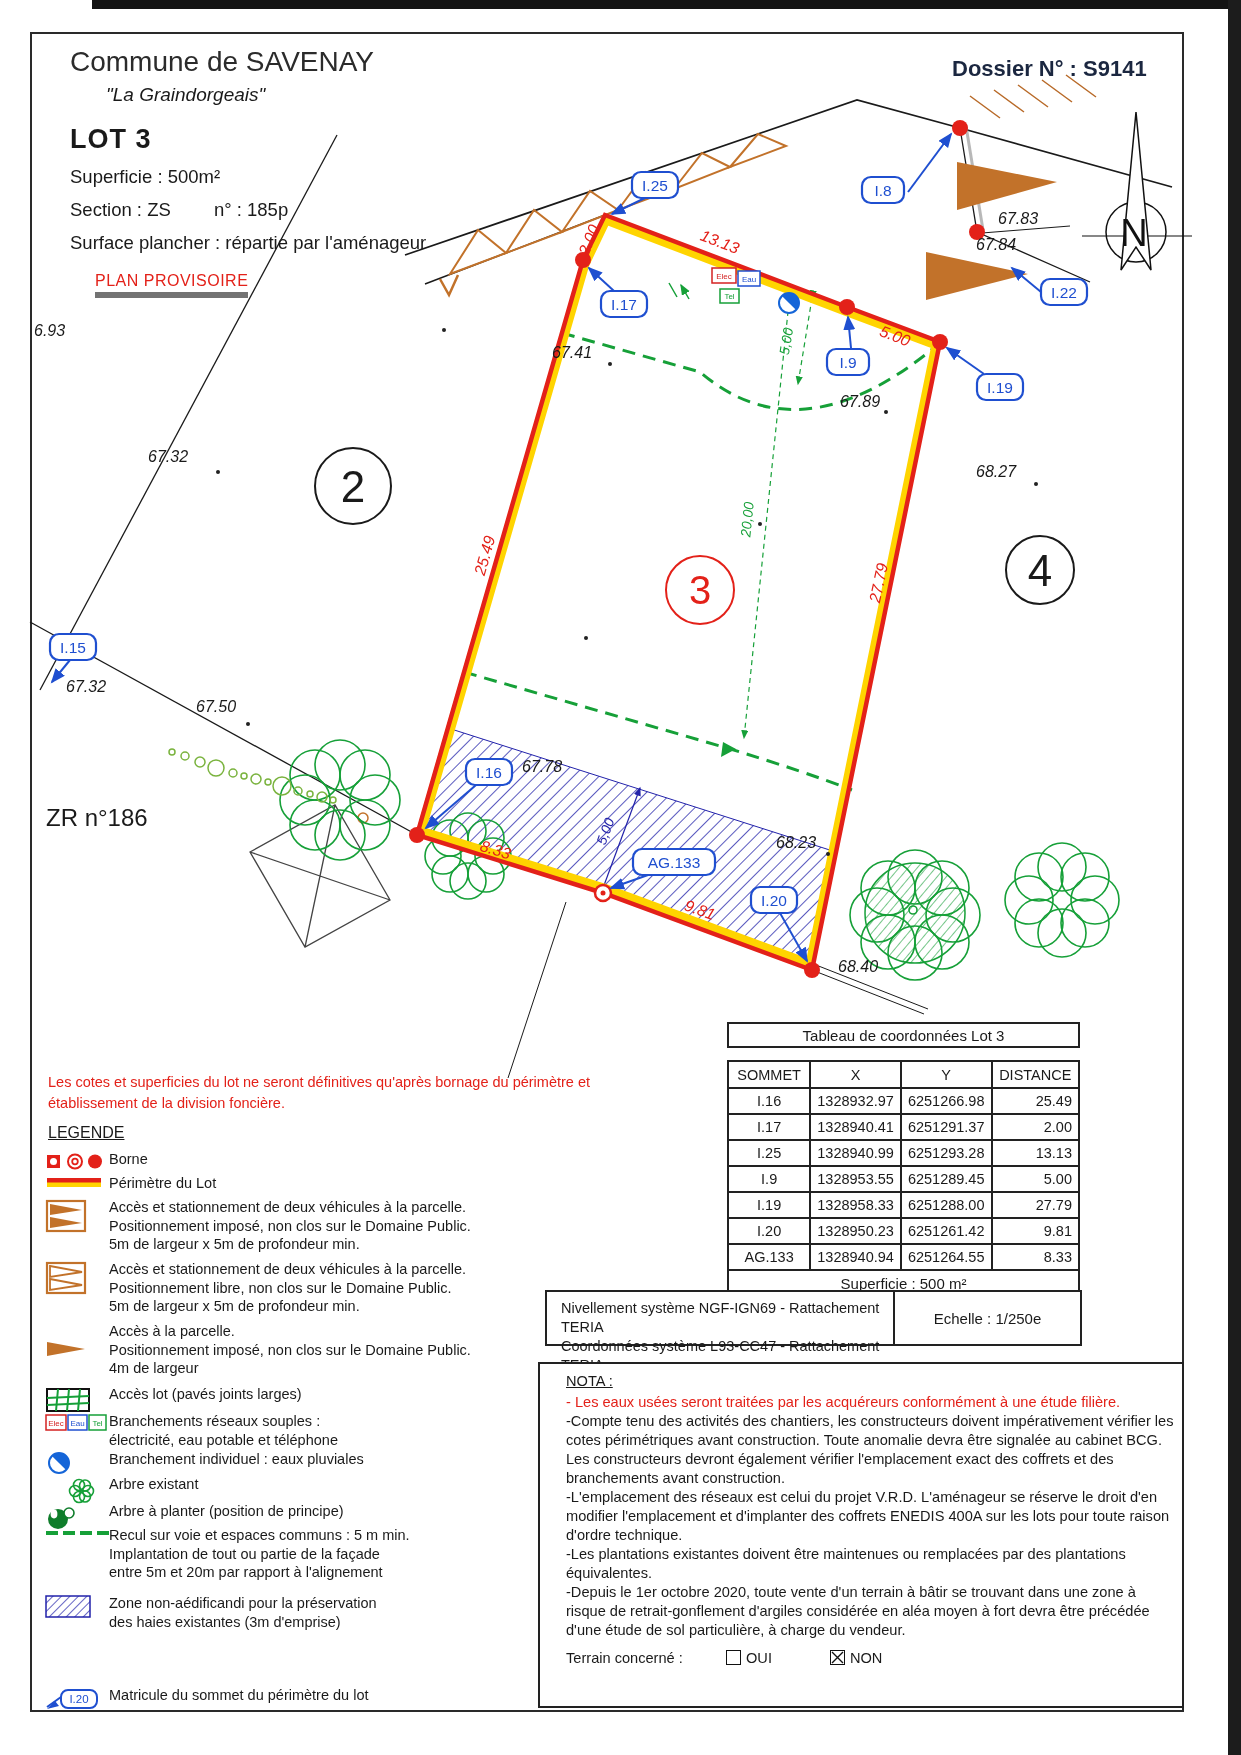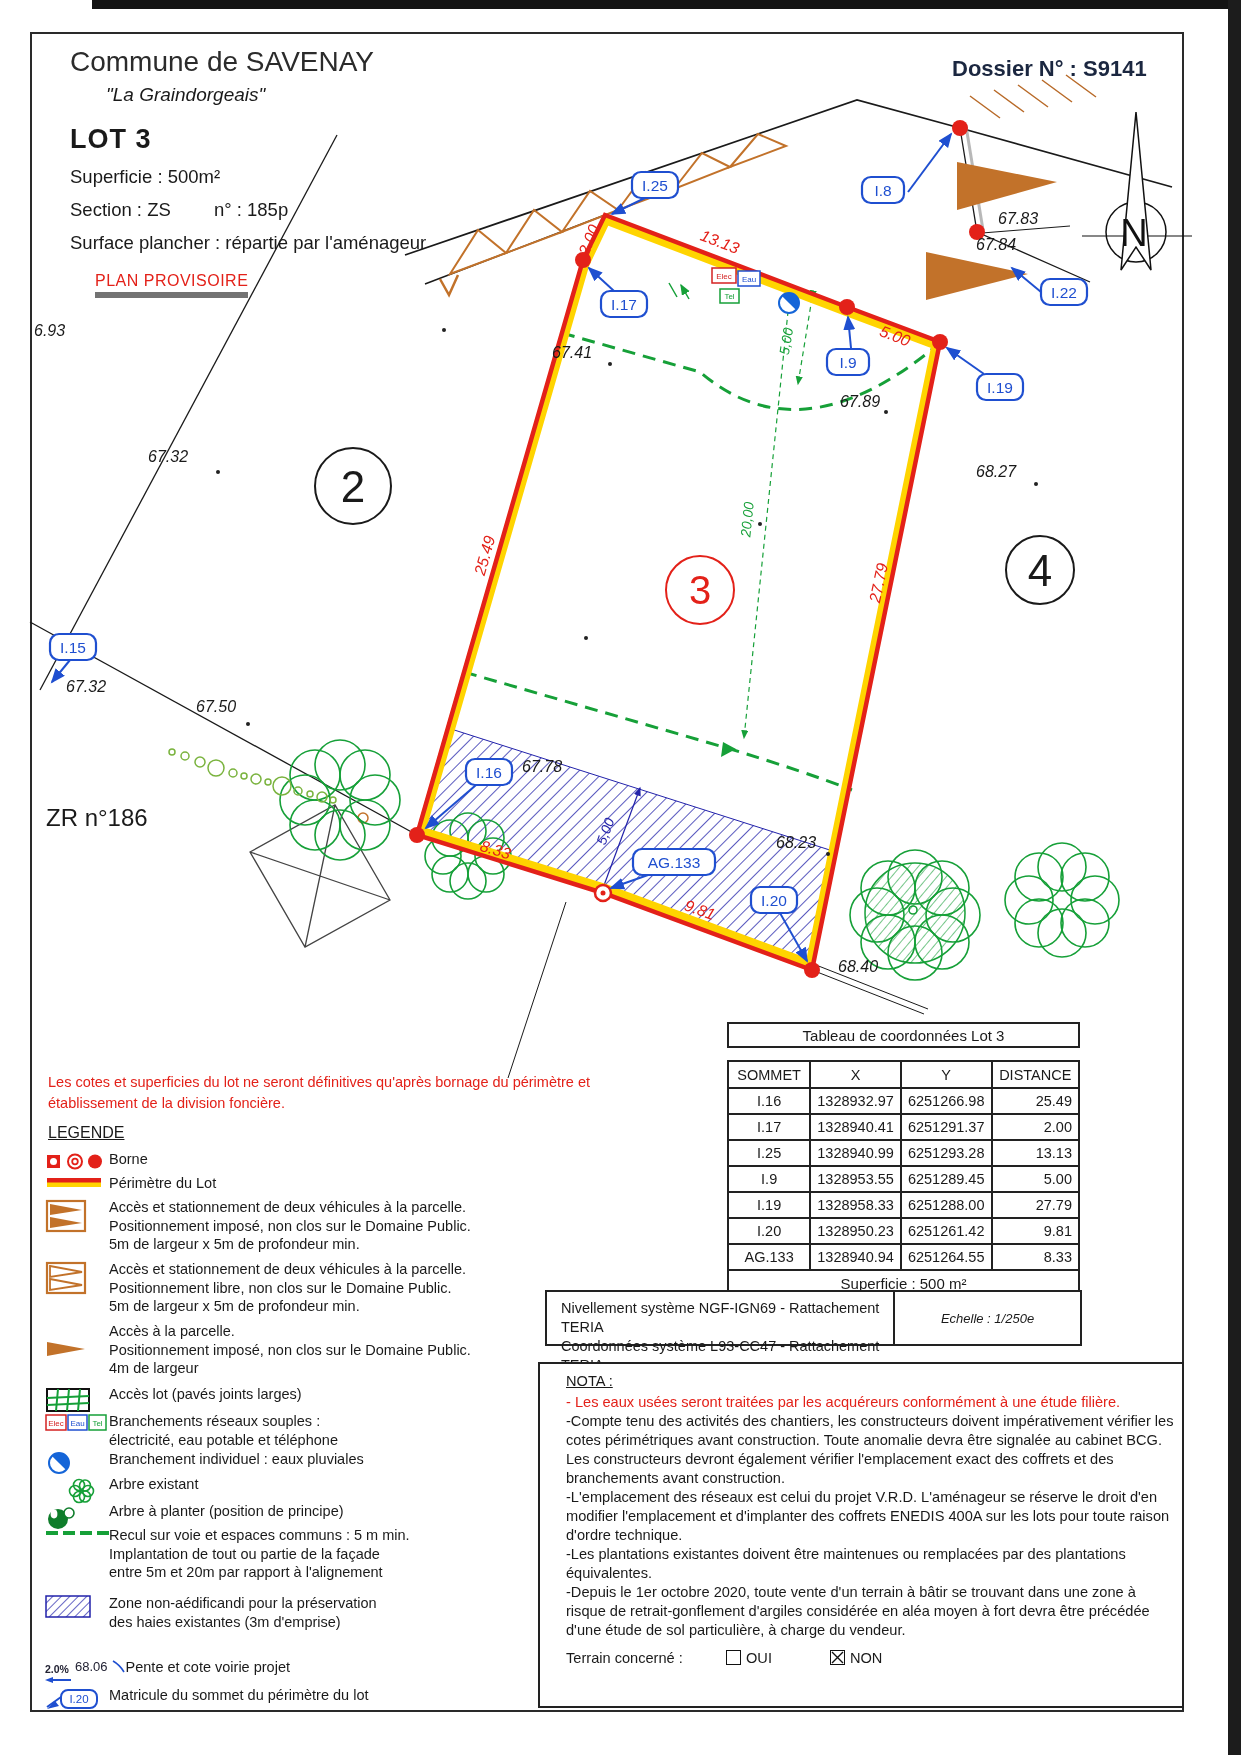--- a/index.html
+++ b/index.html
@@ -25,21 +25,21 @@
   table.coords{position:absolute;left:727px;top:1060px;width:353px;border-collapse:collapse;font-size:14.5px;background:#fff;}
   table.coords th,table.coords td{border:2px solid #222;padding:0 6px;height:24px;}
   table.coords th{font-weight:normal;text-align:center;height:25px;}
   table.coords td.c{text-align:center;}
   table.coords td.r{text-align:right;}
   table.coords td.foot{text-align:center;font-size:15px;}
   
   .survey{position:absolute;left:545px;top:1290px;width:537px;height:56px;border:2px solid #222;
           display:flex;background:#fff;box-sizing:border-box;}
   .survey .sl{flex:0 0 332px;border-right:2px solid #222;padding:7px 0 5px 14px;font-size:14.5px;line-height:19px;}
-  .survey .sr{flex:1;display:flex;align-items:center;justify-content:center;font-size:13px;font-style:italic;}
+  .survey .sr{flex:1;display:flex;align-items:center;justify-content:center;font-size:15px;}
   
   .nota{position:absolute;left:538px;top:1362px;width:646px;height:346px;border:2px solid #222;
         padding:8px 8px 0 26px;box-sizing:border-box;font-size:14.6px;line-height:19px;background:#fff;}
   .nota .nh{text-decoration:underline;margin-bottom:2px;}
   .nota p{margin:0 0 0 0;}
   .nota .red{color:#e32119;}
   .terrain{display:flex;align-items:center;margin-top:9px;gap:0;}
   .terrain .tl{width:160px;}
   .cb{display:inline-block;width:13px;height:13px;border:1.6px solid #111;margin-right:5px;vertical-align:-2px;position:relative;}
   .cb.x svg{position:absolute;left:0;top:0;}
@@ -511,40 +511,20 @@
       <rect x="1" y="1" width="44" height="21" fill="url(#hatchNs)" stroke="#2222aa" stroke-width="1.5"></rect>
         </svg>
     </div>
     <div class="lg-text">
       <div>Zone non-aédificandi pour la préservation</div>
       <div>des haies existantes (3m d'emprise)</div>
     </div>
   </div>
 
 
-  <div class="lg-row" style="top:1658px;">
-    <div class="lg-icon">
-      <div class="slope-wrap">
-        <span>
-          <span class="slope-pct">2.0%</span>
-          <svg width="26" height="8">
-              <path d="M26,3 L6,3" stroke="#1f4fd0" stroke-width="2"></path>
-              <polygon points="0,3 8,0 8,6" fill="#1f4fd0"></polygon>
-            </svg>
-        </span>
-        <span class="slope-cote">68.06</span>
-        <svg width="14" height="14">
-            <path d="M1,2 Q8,6 12,13" stroke="#1f4fd0" stroke-width="1.6" fill="none"></path>
-          </svg>
-      </div>
-    </div>
-    <div class="lg-text">
-        <div>Pente et cote voirie projet</div>
-      </div>
-  </div>
 
   <div class="lg-row" style="top:1686px;">
     <div class="lg-icon">
       <svg width="58" height="24">
           <path d="M2,20 L16,10" stroke="#1f4fd0" stroke-width="2"></path>
           <polygon points="2,22 10,14 14,19" fill="#1f4fd0"></polygon>
       <rect x="16" y="3" width="36" height="18" rx="7" fill="#fff" stroke="#1f4fd0" stroke-width="2"></rect>
       <text x="34" y="16" text-anchor="middle" font-size="11.5" fill="#1f4fd0">I.20</text>
         </svg>
     </div>

